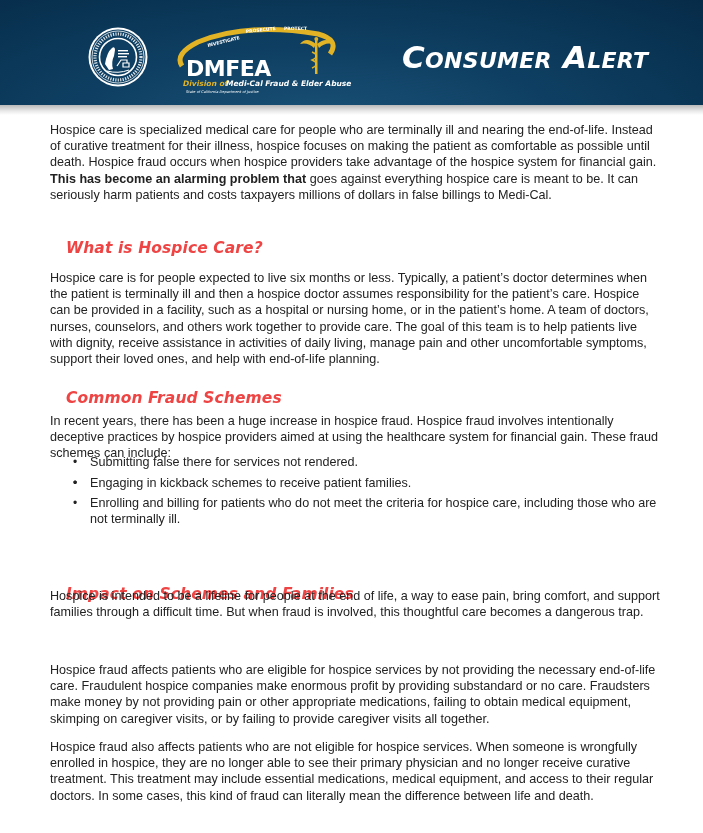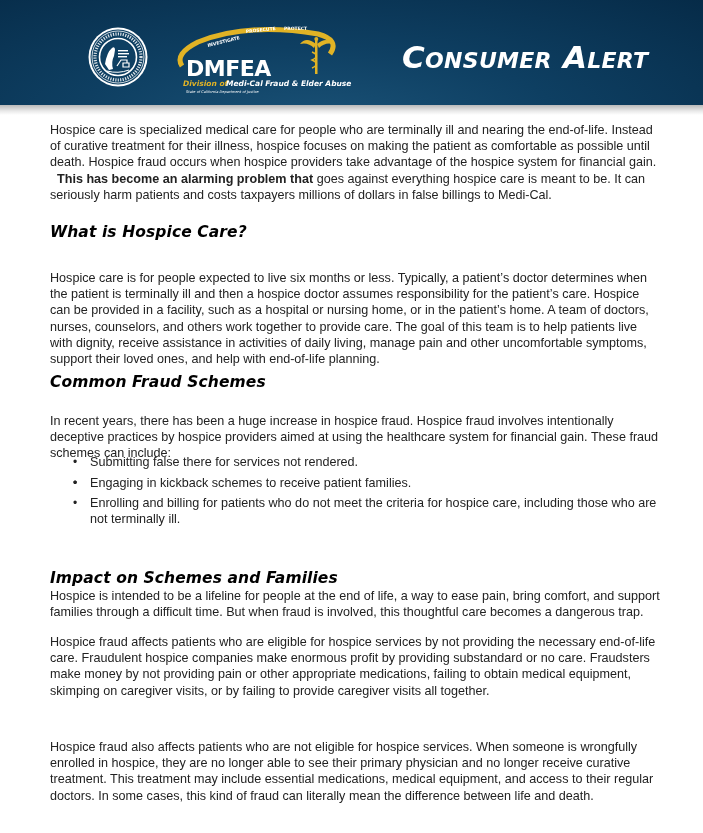--- a/index.html
+++ b/index.html
@@ -26,42 +26,42 @@
     position: absolute; left: 402px; top: 42px;
     font-family: "DejaVu Sans", sans-serif; font-weight: bold; font-style: italic;
     color: #ffffff; font-size: 31px; letter-spacing: 0.3px;
     font-variant: small-caps; line-height: 1;
   }
   .content {
     position: absolute; left: 50px; top: 122px; width: 610px;
     font-size: 12.6px; line-height: 16.2px; color: #222222;
   }
   .content p { margin: 0; }
-  .content b { font-weight: bold; margin-left: 7px; }
+  .content b { font-weight: bold; }
   h2 {
-    margin: 0; font-family: "DejaVu Sans", sans-serif; font-weight: bold; font-style: italic;
-    font-size: 15.5px; color: #000000; letter-spacing: 0.1px;
+    margin: 16px; font-family: "DejaVu Sans", sans-serif; font-weight: bold; font-style: italic;
+    font-size: 15.5px; color: #ef4444; letter-spacing: 0.1px;
   }
   .intro { position: absolute; top: 0; }
   .h-what { position: absolute; top: 102px; }
   .p-what { position: absolute; top: 148px; }
   .h-common { position: absolute; top: 252px; }
   .p-common { position: absolute; top: 291px; }
   ul.bullets {
     position: absolute; top: 332px; left: 0; margin: 0; padding: 0; list-style: none; width: 610px;
   }
   ul.bullets li {
     position: relative; padding-left: 40px; margin-bottom: 4.3px; line-height: 16.2px;
   }
   ul.bullets li .dot {
     position: absolute; left: 23px; top: 0; font-size: 12px;
   }
   .h-impact { position: absolute; top: 448px; }
   .p-impact1 { position: absolute; top: 466px; }
-  .p-impact2 { position: absolute; top: 512px; }
+  .p-impact2 { position: absolute; top: 540px; }
   .p-impact3 { position: absolute; top: 617px; }
 </style>
 </head>
 <body>
 
 <div class="header">
   <svg class="seal" viewBox="0 0 62 62">
     <circle cx="31" cy="31" r="29.5" fill="#ffffff"></circle>
     <circle cx="31" cy="31" r="27.5" fill="#0e3f62"></circle>
     <circle cx="31" cy="31" r="26" fill="none" stroke="#ffffff" stroke-width="0.8"></circle>

